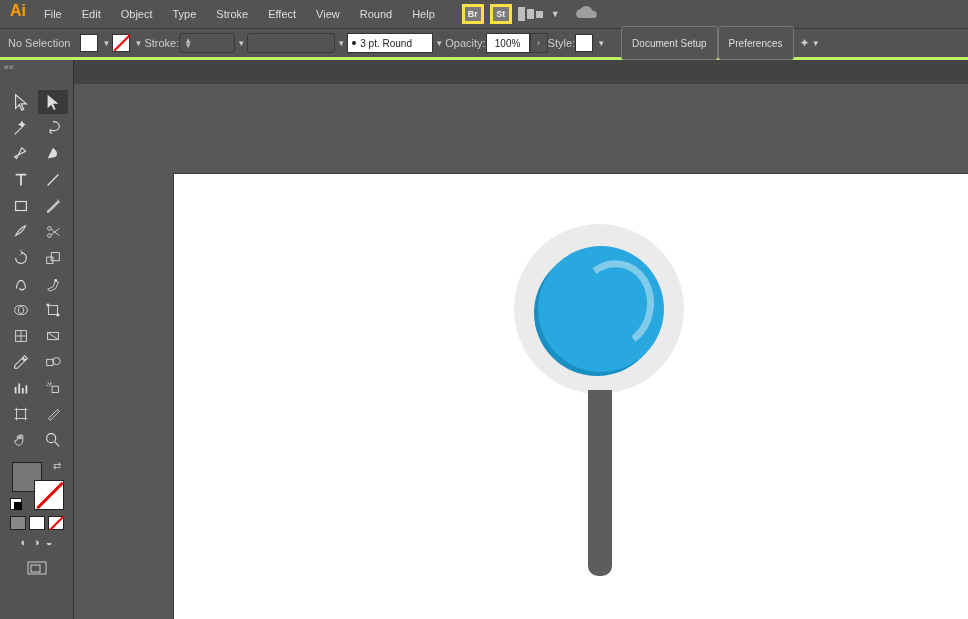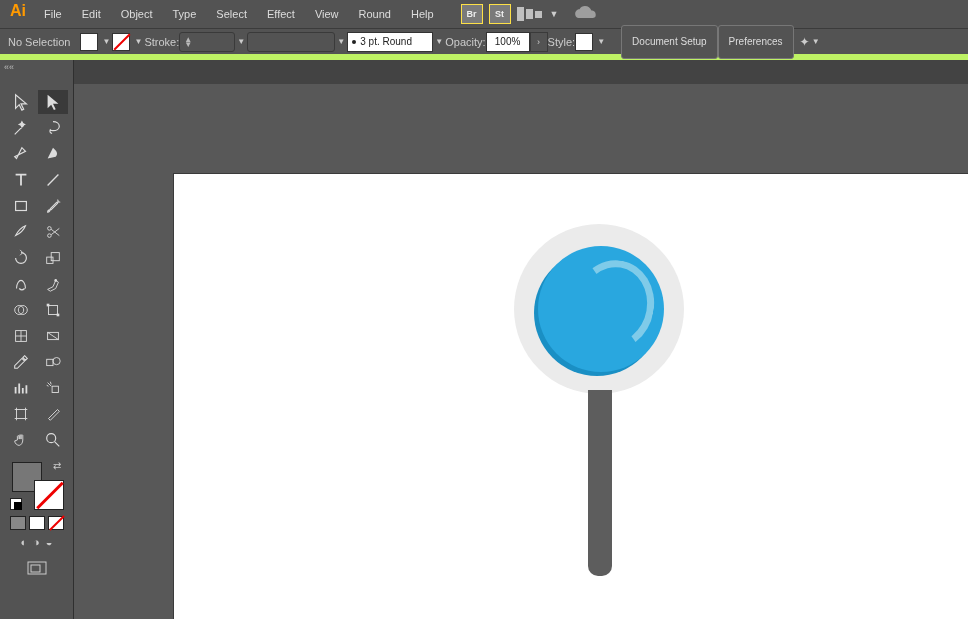--- a/index.html
+++ b/index.html
@@ -4,28 +4,28 @@
 <style>
 * { margin: 0; padding: 0; box-sizing: border-box; font-family: "Segoe UI", Tahoma, sans-serif; }
 html, body { width: 968px; height: 619px; overflow: hidden; background: #535353; color: #ddd; font-size: 11px; }
 
 
 .menu-bar { height: 28px; background: #535353; display: flex; align-items: center; padding: 0 6px; }
 .app-logo { width: 24px; height: 24px; display: flex; align-items: flex-start; justify-content: center; margin-right: 4px; }
 .app-logo span { color: #ff9a00; font-weight: 700; font-size: 16px; font-family: Arial, sans-serif; }
 .menu-bar .menu-item { padding: 4px 10px; cursor: default; }
 .menu-bar .spacer { flex: 1; }
-.menu-bar .btn-square { width: 22px; height: 20px; background: #7a7a7a; color: #eee; display: flex; align-items: center; justify-content: center; font-size: 9px; font-weight: 700; margin: 0 3px; border: 1px solid #fde047; }
+.menu-bar .btn-square { width: 22px; height: 20px; background: #7a7a7a; color: #eee; display: flex; align-items: center; justify-content: center; font-size: 9px; font-weight: 700; margin: 0 3px; border: 3px solid #fde047; }
 .menu-bar .arrange-icon { width: 26px; height: 18px; display: flex; align-items: center; margin: 0 3px; gap:2px; }
 .menu-bar .arrange-icon .bar { width: 7px; height: 14px; background: #bfbfbf; }
 .menu-bar .chevron { font-size: 9px; color: #ccc; margin: 0 4px; }
 .menu-bar .cloud-icon { width: 26px; height: 20px; margin-left: 10px; display:flex; align-items:center; justify-content:center; }
 
 
-.control-bar { height: 32px; background: #535353; border-top: 1px solid #3b3b3b; border-bottom: 6px solid #bef264; display: flex; align-items: center; padding: 0 8px; }
+.control-bar { height: 32px; background: #535353; border-top: 1px solid #3b3b3b; border-bottom: 3px solid #bef264; display: flex; align-items: center; padding: 0 8px; }
 .ctrl-label { color: #ccc; font-size: 11px; }
 .swatch-holder { display: flex; align-items: center; gap:2px; }
 .swatch { width: 18px; height: 18px; border:1px solid #333; }
 .swatch.white { background: #fff; }
 .swatch.nostroke { background: #fff; position: relative; }
 .swatch.nostroke::after { content:""; position:absolute; left:-2px; top:7px; width:22px; height:2px; background:#e00; transform:rotate(-45deg); }
 .dd { width:12px; height:18px; display:flex; align-items:center; justify-content:center; color:#ccc; font-size:8px; }
 .stroke-weight { width: 56px; height:20px; background:#535353; border:1px solid #3a3a3a; border-radius:3px; display:flex; align-items:center; justify-content:center; position:relative; }
 .stroke-weight .updn { position:absolute; left:4px; font-size:8px; line-height:5px; color:#bbb; }
 .stroke-profile { width: 88px; height:20px; background:#535353; border:1px solid #3a3a3a; border-radius:3px; }
@@ -83,21 +83,21 @@
 <body>
 
 <div class="menu-bar">
   <div class="app-logo">
       <span>Ai</span>
     </div>
   <div class="menu-item">File</div>
   <div class="menu-item">Edit</div>
   <div class="menu-item">Object</div>
   <div class="menu-item">Type</div>
-  <div class="menu-item">Select</div>
+  <div class="menu-item">Stroke</div>
   <div class="menu-item">Effect</div>
   <div class="menu-item">View</div>
   <div class="menu-item">Round</div>
   <div class="menu-item">Help</div>
   <div style="width:14px"></div>
   <div class="btn-square">Br</div>
   <div class="btn-square">St</div>
   <div class="arrange-icon">
     <div class="bar"></div>
       <div class="bar" style="height:10px"></div>

